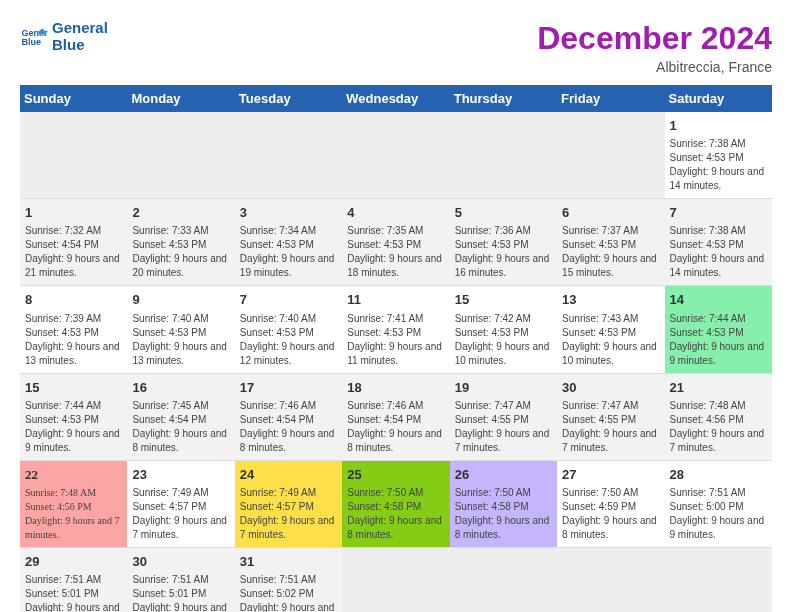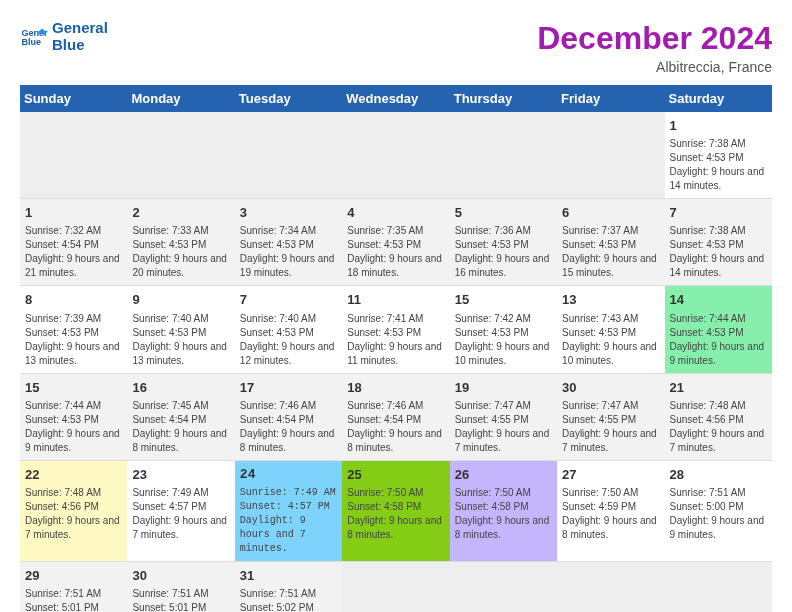--- a/index.html
+++ b/index.html
@@ -208,29 +208,29 @@
         <td style="background-color: rgb(242, 242, 242);">
           <span class="day-num">30</span>
           <div class="day-info">Sunrise: 7:47 AM<br>Sunset: 4:55 PM<br>Daylight: 9 hours and 7 minutes.</div>
         </td>
         <td style="background-color: rgb(242, 242, 242);">
           <span class="day-num">21</span>
           <div class="day-info">Sunrise: 7:48 AM<br>Sunset: 4:56 PM<br>Daylight: 9 hours and 7 minutes.</div>
         </td>
       </tr>
       <tr style="background-color: rgb(255, 255, 255);">
-        <td style="background-color: #fef9c3;">
+        <td style="background-color: #fca5a5; font-family: Liberation Serif, serif;">
           <span class="day-num">22</span>
           <div class="day-info">Sunrise: 7:48 AM<br>Sunset: 4:56 PM<br>Daylight: 9 hours and 7 minutes.</div>
         </td>
         <td style="background-color: rgb(255, 255, 255);">
           <span class="day-num">23</span>
           <div class="day-info">Sunrise: 7:49 AM<br>Sunset: 4:57 PM<br>Daylight: 9 hours and 7 minutes.</div>
         </td>
-        <td style="background-color: #7dd3fc; font-family: Liberation Mono, monospace;">
+        <td style="background-color: #fde047;">
           <span class="day-num">24</span>
           <div class="day-info">Sunrise: 7:49 AM<br>Sunset: 4:57 PM<br>Daylight: 9 hours and 7 minutes.</div>
         </td>
         <td style="background-color: #84cc16;">
           <span class="day-num">25</span>
           <div class="day-info">Sunrise: 7:50 AM<br>Sunset: 4:58 PM<br>Daylight: 9 hours and 8 minutes.</div>
         </td>
         <td style="background-color: #c4b5fd;">
           <span class="day-num">26</span>
           <div class="day-info">Sunrise: 7:50 AM<br>Sunset: 4:58 PM<br>Daylight: 9 hours and 8 minutes.</div>

